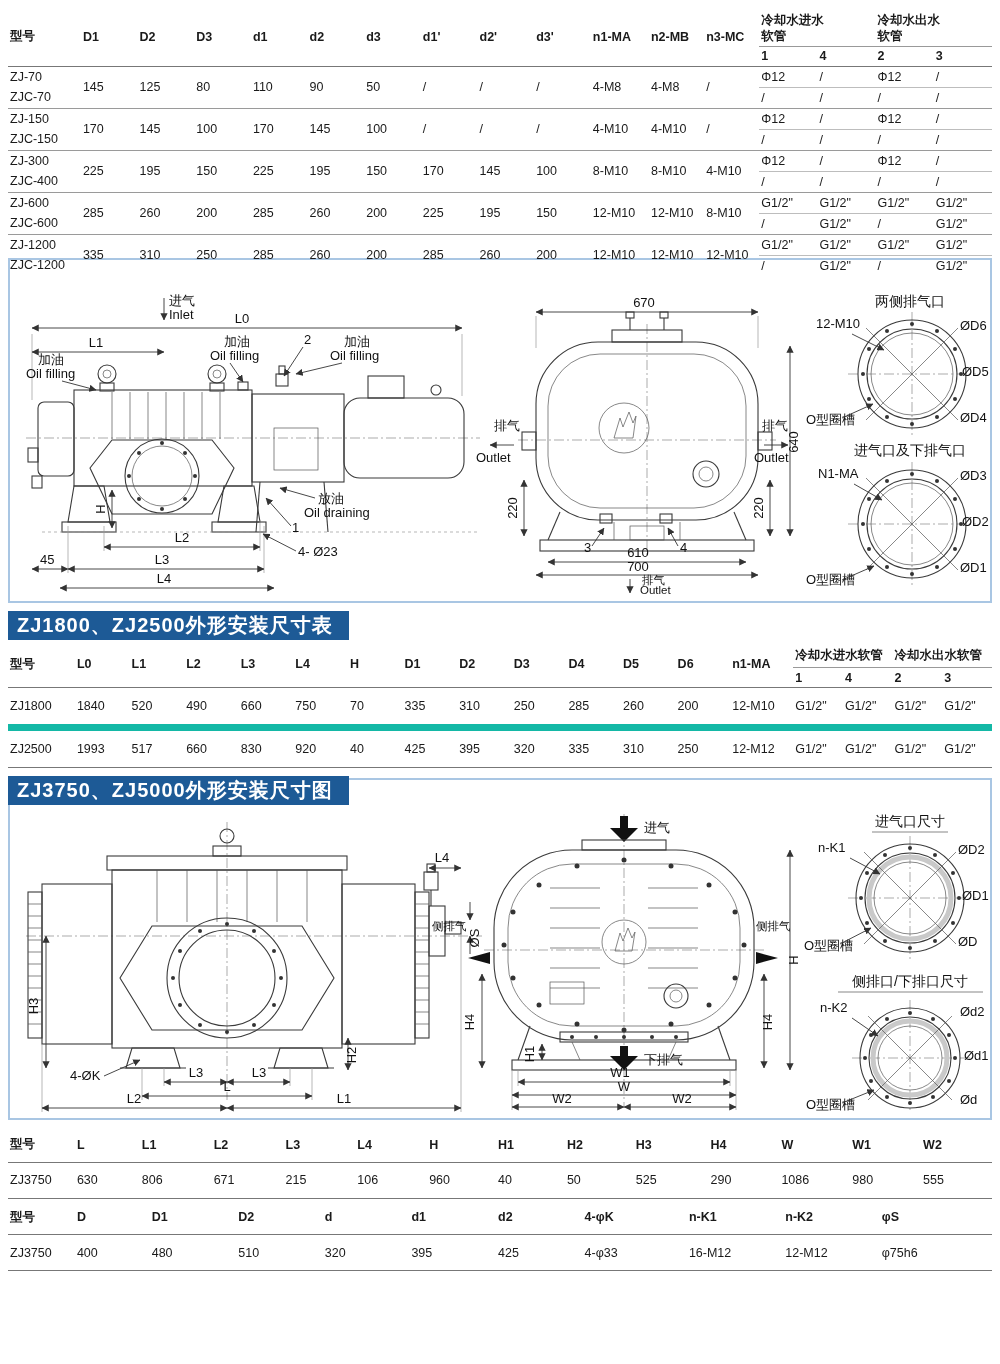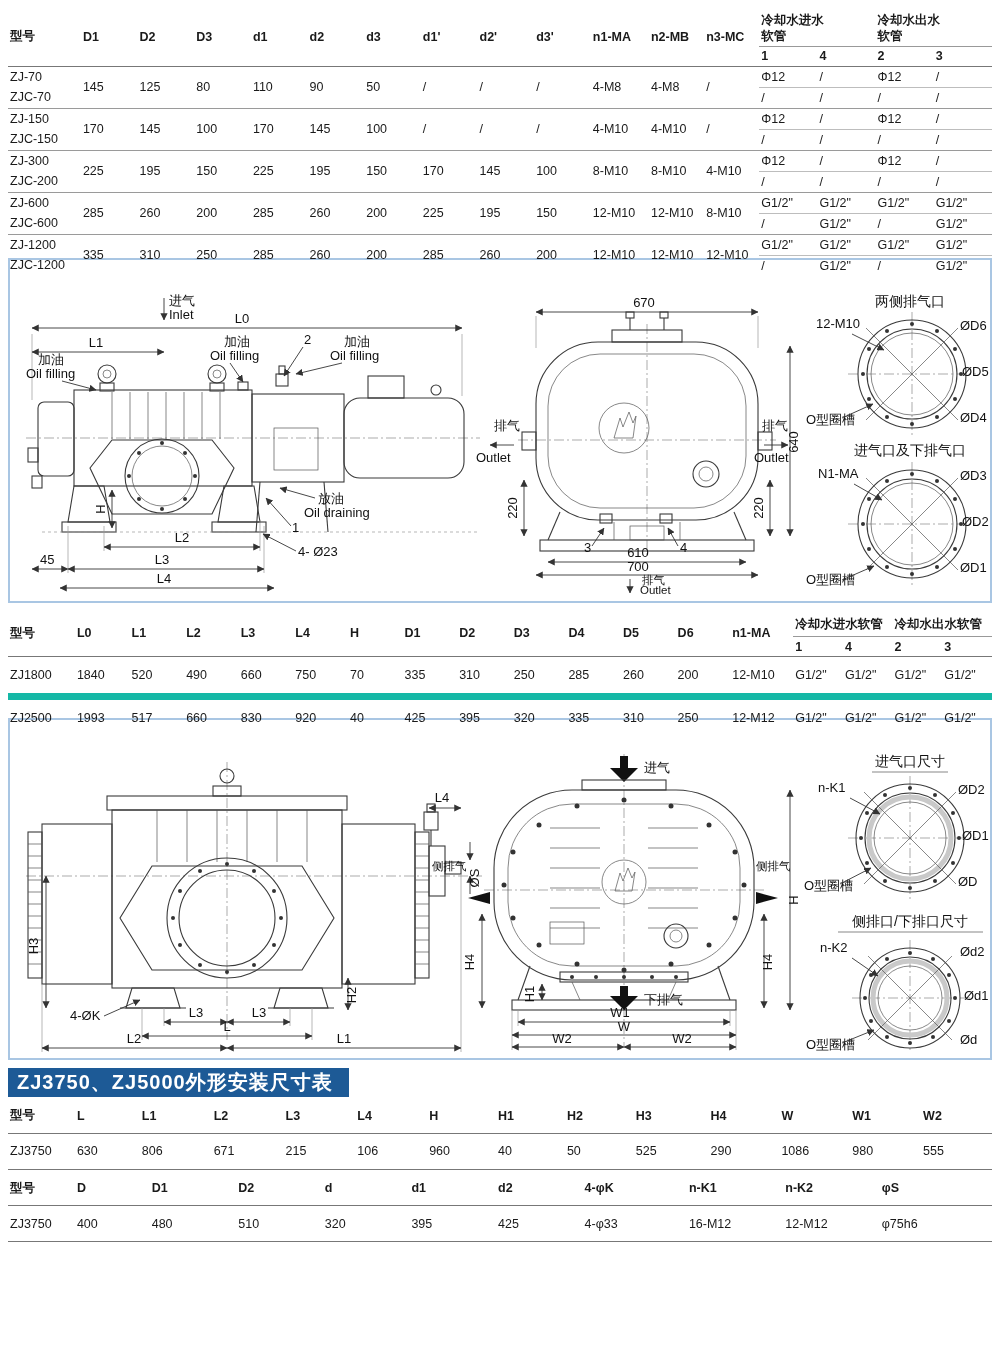--- a/index.html
+++ b/index.html
@@ -160,21 +160,21 @@
             <td rowspan="2">100</td>
             <td rowspan="2">8-M10</td>
             <td rowspan="2">8-M10</td>
             <td rowspan="2">4-M10</td>
         <td class="b1">Φ12</td>
             <td class="b1">/</td>
             <td class="b1">Φ12</td>
             <td class="b1">/</td>
       </tr>
       <tr>
-        <td class="mod">ZJC-200</td>
+        <td class="mod">ZJC-400</td>
         <td>/</td>
             <td>/</td>
             <td>/</td>
             <td>/</td>
       </tr>
       <tr class="gr1">
         <td class="mod">ZJ-600</td>
         <td rowspan="2">285</td>
             <td rowspan="2">260</td>
             <td rowspan="2">200</td>
@@ -445,20 +445,21 @@
         <text x="950" y="236">ØD2</text>
         <text x="948" y="282">ØD1</text>
         <text x="794" y="294">O型圈槽</text>
         <line class="dim" x1="830" y1="290" x2="862" y2="276" marker-end="url(#arr)"></line>
       </g>
     </svg>
   </div>
 </div>
 
 <div class="sec">
+  <div class="bar">ZJ1800、ZJ2500外形安装尺寸表</div>
   <table class="t t3">
     <colgroup>
       <col style="width:6.8%">
           <col style="width:5.55%">
           <col style="width:5.55%">
           <col style="width:5.55%">
           <col style="width:5.55%">
           <col style="width:5.55%">
           <col style="width:5.55%">
           <col style="width:5.55%">
@@ -538,20 +539,21 @@
             <td>G1/2"</td>
             <td>G1/2"</td>
             <td>G1/2"</td>
             <td>G1/2"</td>
       </tr>
     </tbody>
   </table>
 </div>
 
 <div class="sec">
+  <div class="bar">ZJ3750、ZJ5000外形安装尺寸图</div>
   <div class="panel">
     <svg width="980" height="302" viewBox="0 0 980 302">
       <defs>
         <marker id="arr2" viewBox="0 0 8 8" refX="7.5" refY="4" markerWidth="8" markerHeight="8" orient="auto-start-reverse">
           <path d="M0,0 L8,4 L0,8 z" fill="#333"></path>
         </marker>
       </defs>
 
       <g>
         <line class="cl" x1="215" y1="12" x2="215" y2="290"></line>
@@ -793,21 +795,20 @@
         <text x="952" y="250">Ød1</text>
         <text x="948" y="294">Ød</text>
         <text x="794" y="299">O型圈槽</text>
         <line class="dim" x1="830" y1="293" x2="862" y2="280" marker-end="url(#arr2)"></line>
       </g>
     </svg>
   </div>
 </div>
 
 <div class="sec">
-  <div class="bar">ZJ3750、ZJ5000外形安装尺寸表</div>
   <table class="t t5">
     <colgroup>
       <col style="width:6.8%">
           <col style="width:6.6%">
           <col style="width:7.3%">
           <col style="width:7.3%">
           <col style="width:7.3%">
           <col style="width:7.3%">
           <col style="width:7%">
           <col style="width:7%">

